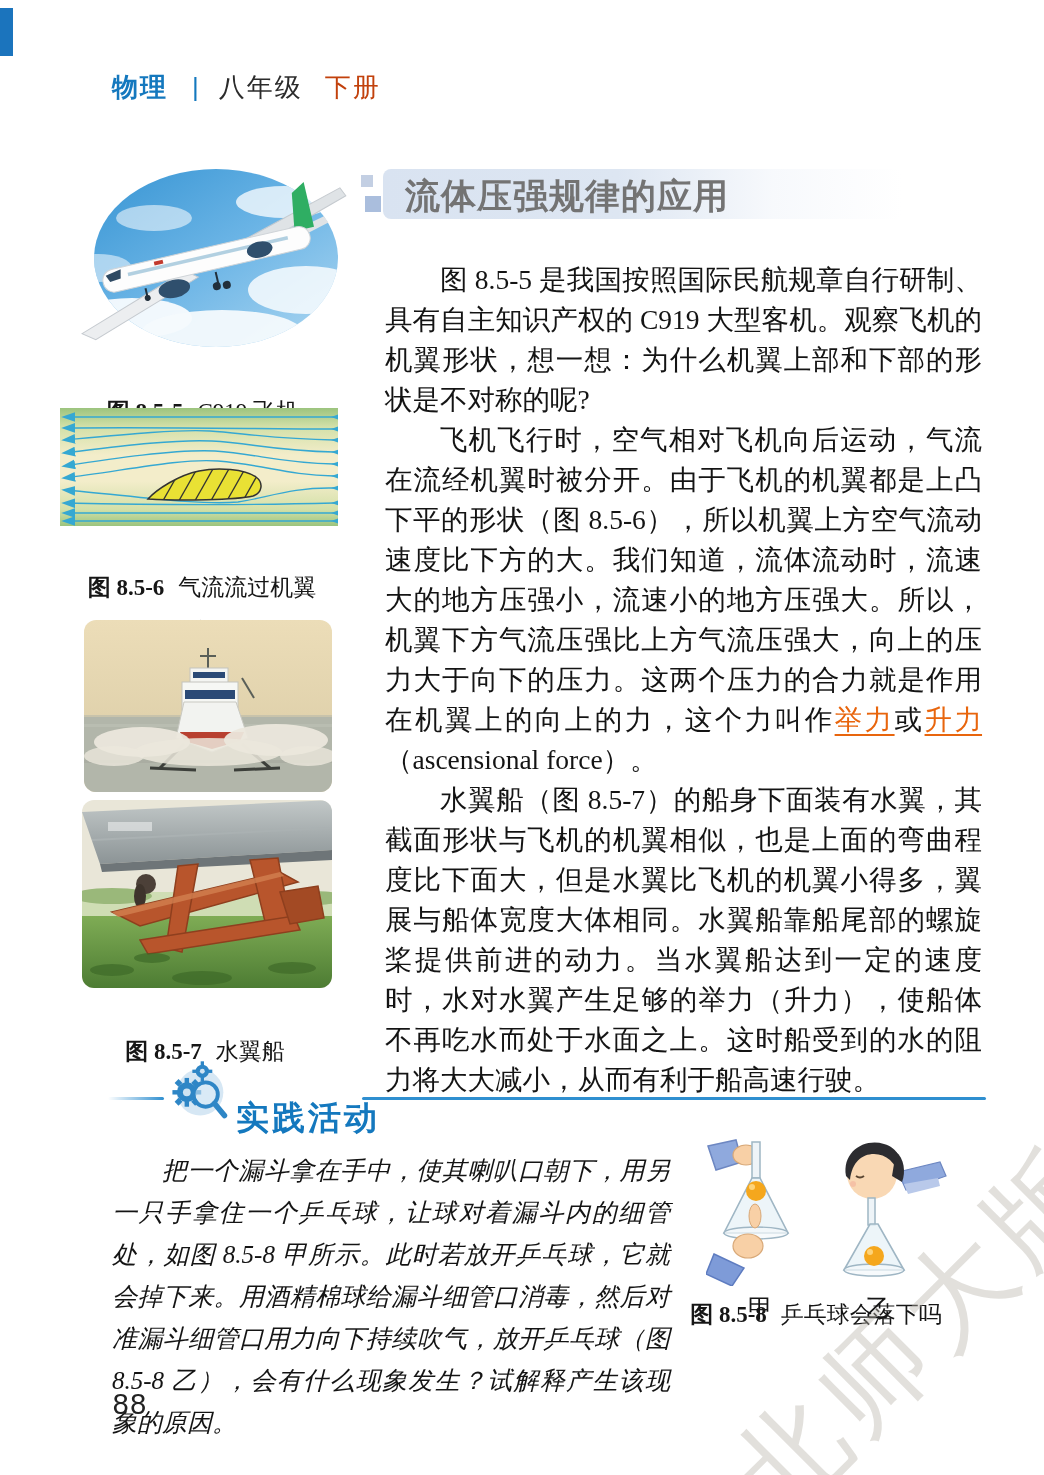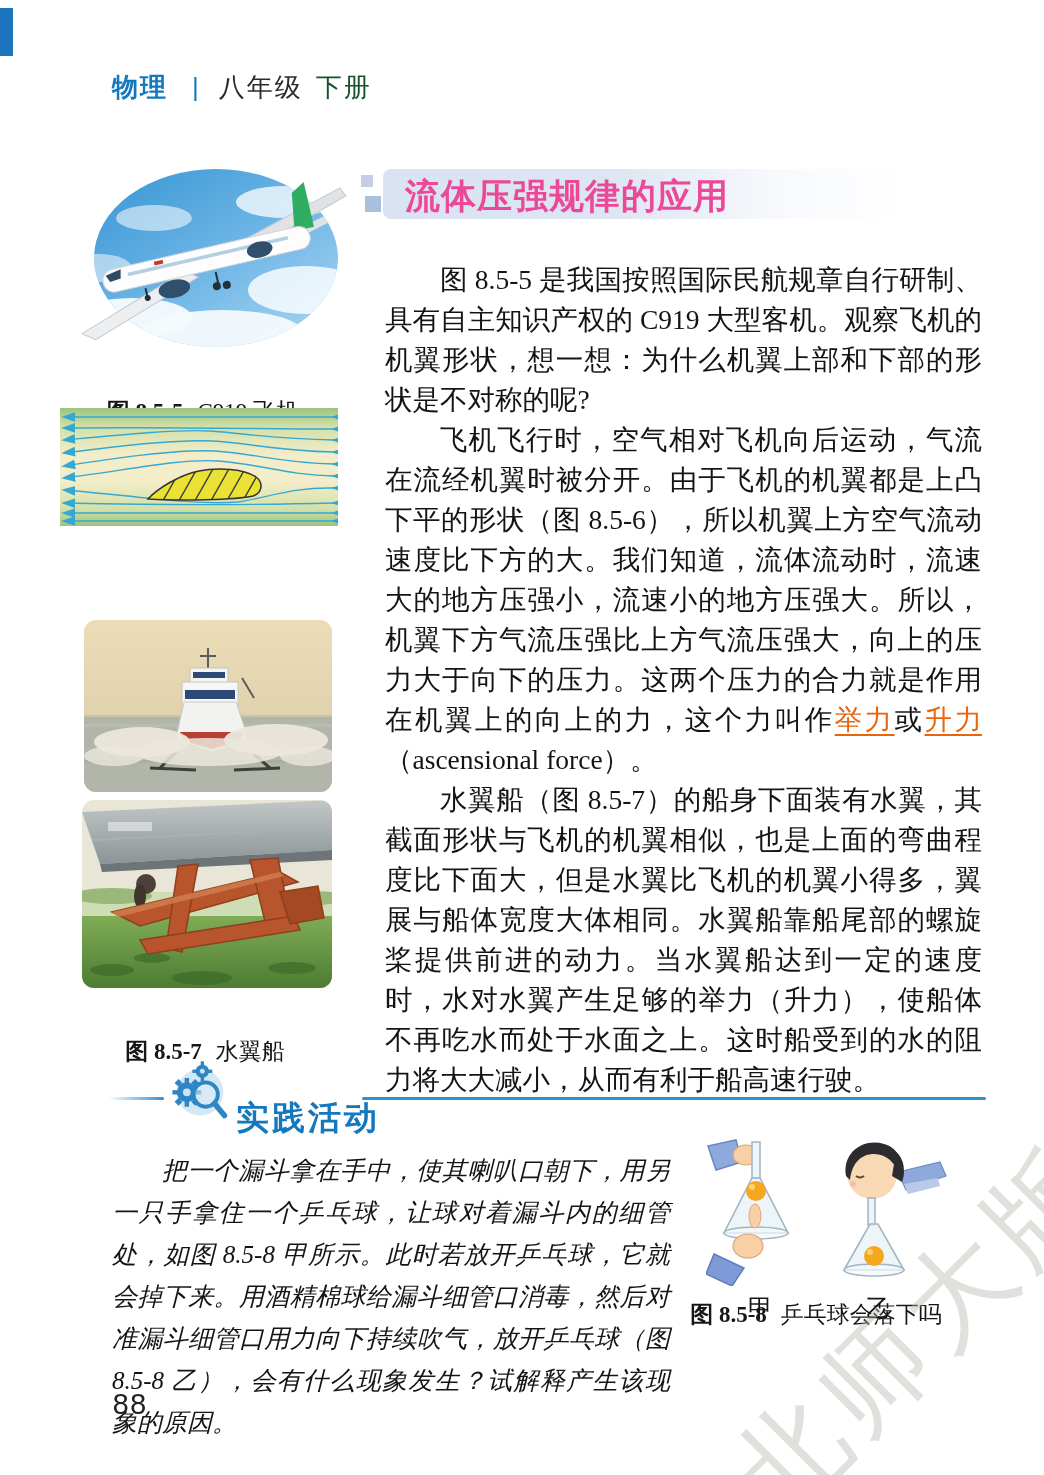--- a/index.html
+++ b/index.html
@@ -7,26 +7,26 @@
         font-family:"Liberation Serif","DejaVu Serif",serif;color:#1c1c1c;}
   .abs{position:absolute;}
   
   .edge-tab{left:0;top:8px;width:13px;height:48px;background:#1b74bd;}
   
   .header{left:112px;top:70px;display:flex;align-items:baseline;gap:0;
           font-family:"Liberation Sans","DejaVu Sans",sans-serif;font-size:26px;}
   .hdr-subject{color:#1478be;font-weight:bold;letter-spacing:2px;}
   .hdr-divider{color:#1478be;margin:0 20px 0 24px;font-weight:400;}
   .hdr-grade{color:#2b2b2b;letter-spacing:2px;}
-  .hdr-volume{color:#14532d;margin-left:13px;letter-spacing:2px;}
+  .hdr-volume{color:#c2410c;margin-left:22px;letter-spacing:2px;}
   
   .title-bar{left:383px;top:169px;width:520px;height:50px;border-radius:8px;
      background:linear-gradient(90deg,#d9e3f1 0%,#dde6f2 45%,rgba(232,238,247,0.35) 75%,rgba(255,255,255,0) 100%);}
   .title-text{left:405px;top:173px;font-family:"Liberation Sans","DejaVu Sans",sans-serif;
-     font-size:35px;font-weight:bold;color:#ec4899;letter-spacing:1px;}
+     font-size:35px;font-weight:bold;color:#737373;letter-spacing:1px;}
   .sq1{left:361px;top:175px;width:12px;height:12px;background:#c3cfe3;}
   .sq2{left:365px;top:196px;width:16px;height:16px;background:#aabedd;}
   
   .main-col{left:385px;top:243px;width:597px;font-size:27.5px;line-height:40px;
      text-align:justify;color:#141414;margin-top:17px;}
   .main-col p{margin:0;text-indent:2em;}
   .term{color:#e8650d;text-decoration:underline;text-underline-offset:5px;}
   
   .caption{font-size:23px;color:#161616;text-align:center;margin-top:24px;}
   .cap-num{font-weight:bold;margin-right:14px;}
@@ -148,20 +148,23 @@
       <line x1="84" y1="98" x2="110" y2="52"></line>
         <line x1="100" y1="98" x2="126" y2="52"></line>
       <line x1="116" y1="98" x2="142" y2="52"></line>
         <line x1="132" y1="98" x2="158" y2="52"></line>
       <line x1="148" y1="98" x2="174" y2="52"></line>
         <line x1="164" y1="98" x2="190" y2="52"></line>
       <line x1="180" y1="98" x2="206" y2="52"></line>
         <line x1="196" y1="98" x2="222" y2="52"></line>
     </g>
   </svg>
+  <div class="abs caption" style="left:52px;top:548px;width:300px;">
+    <span class="cap-num">图 8.5-6</span><span>气流流过机翼</span>
+  </div>
   <div class="abs caption" style="left:52px;top:592px;width:300px;">（示意图）</div>
 
   <svg class="abs" style="left:84px;top:620px;border-radius:12px;" width="248" height="172" viewBox="0 0 248 172">
     <defs>
       <linearGradient id="sepia" x1="0" y1="0" x2="0" y2="1">
         <stop offset="0" stop-color="#ecddb8"></stop>
           <stop offset="1" stop-color="#d8caa4"></stop>
       </linearGradient>
     </defs>
     <rect width="248" height="172" fill="url(#sepia)"></rect>

